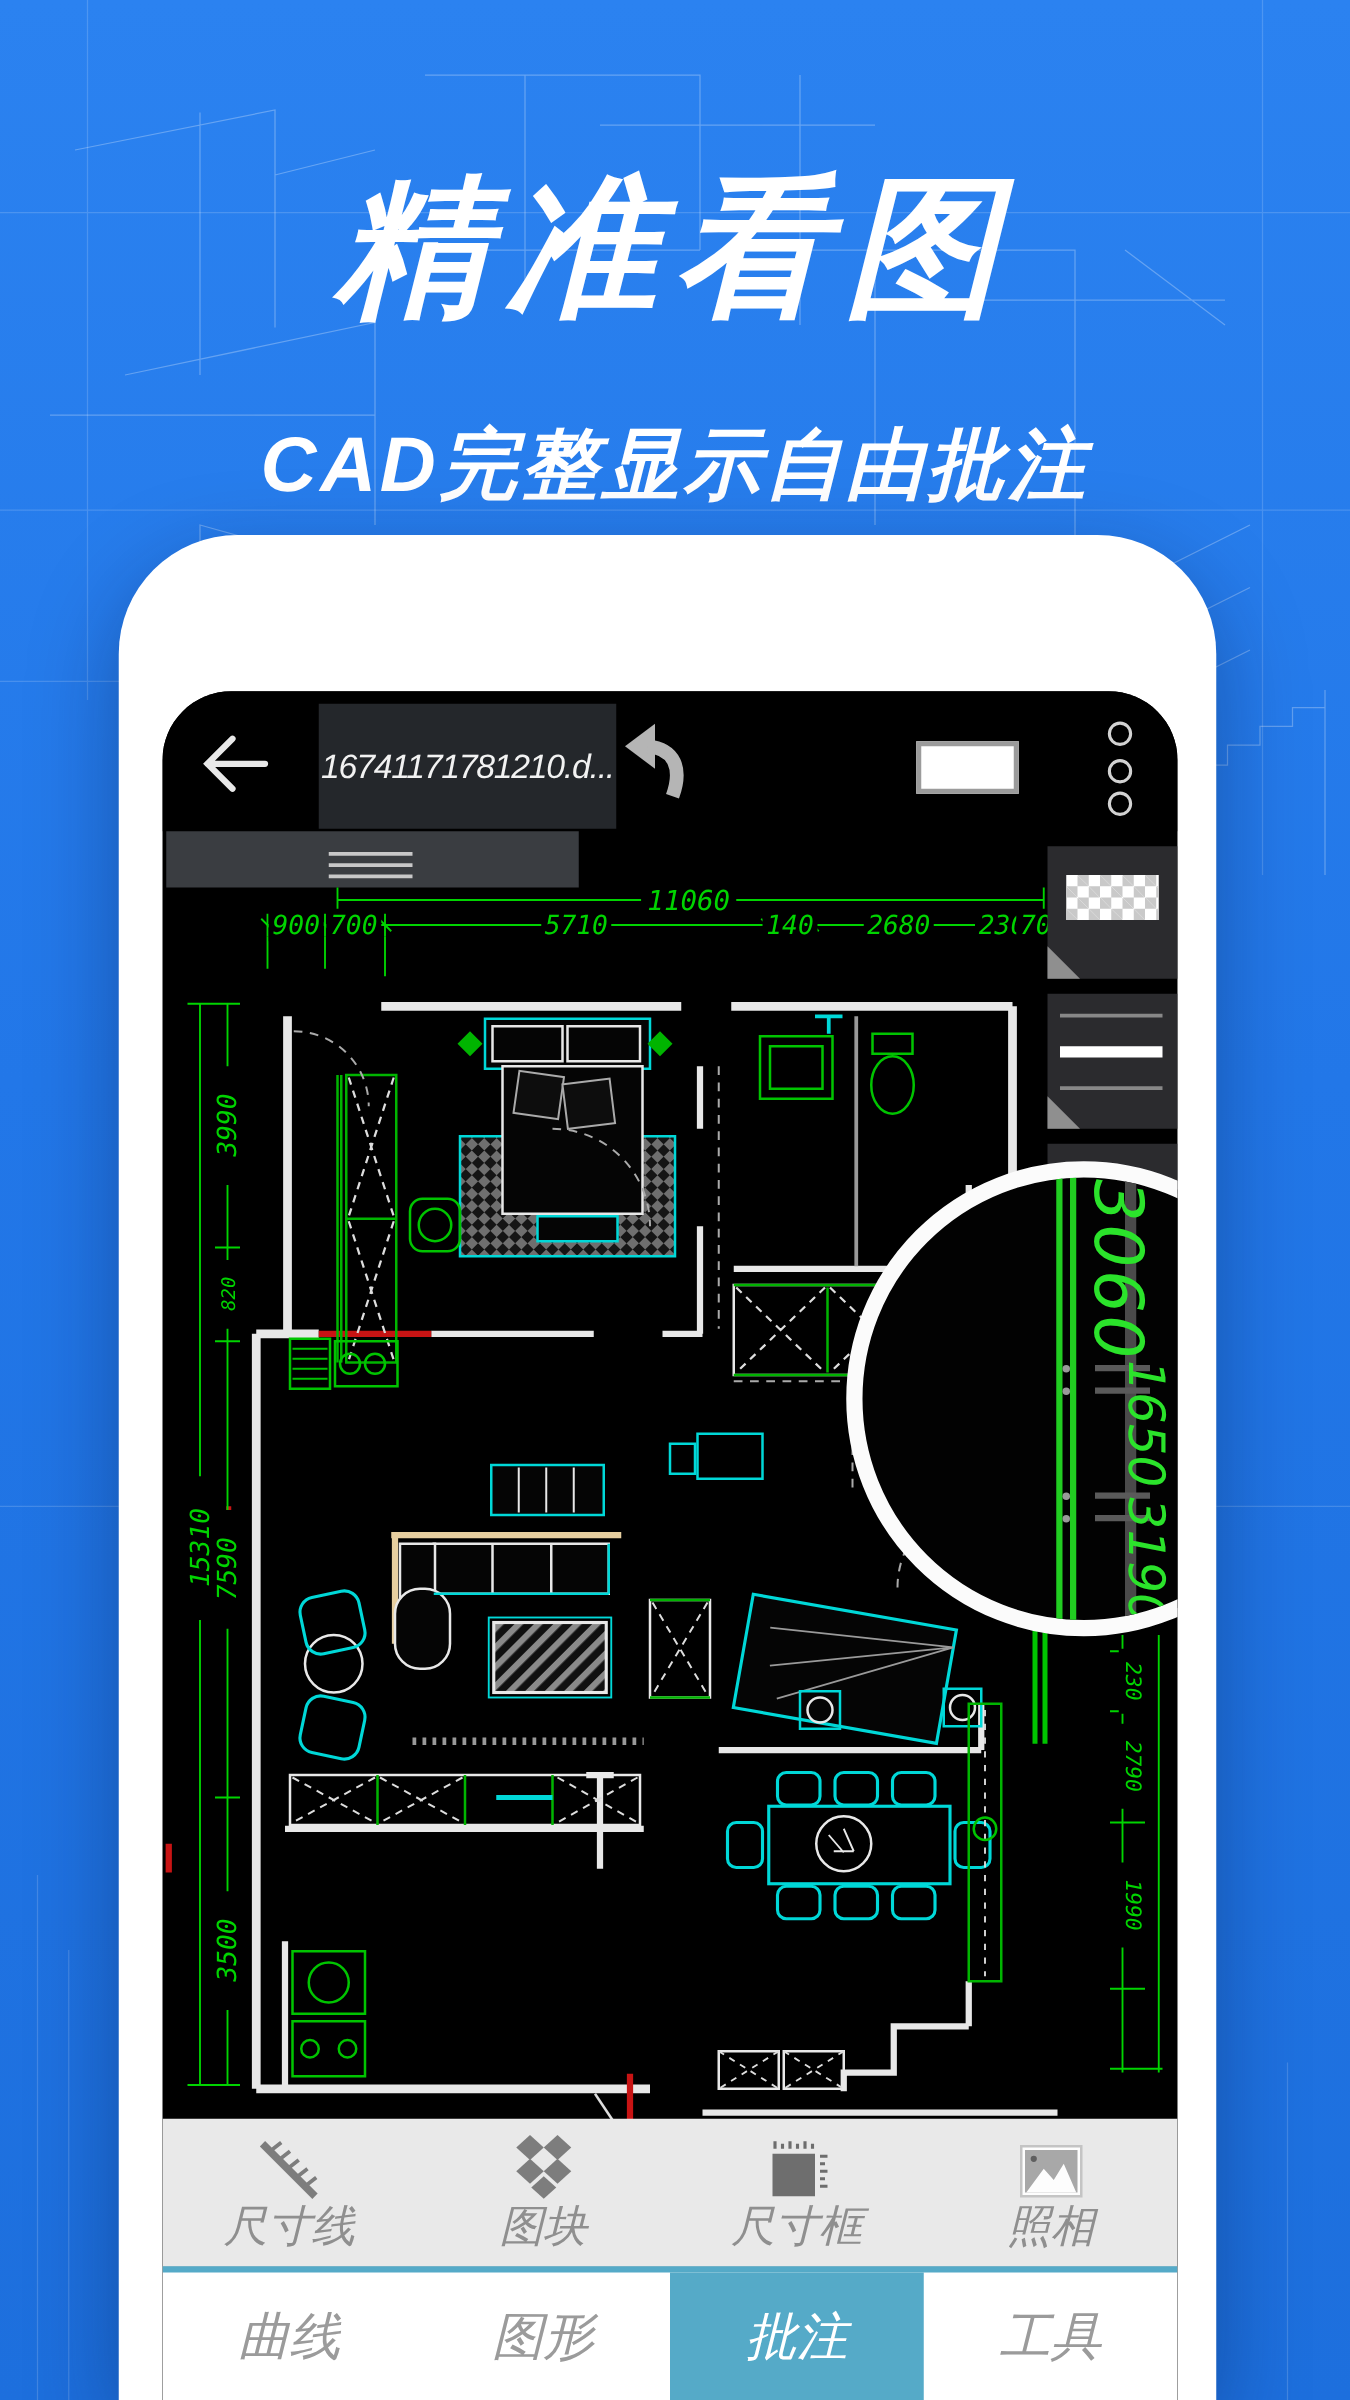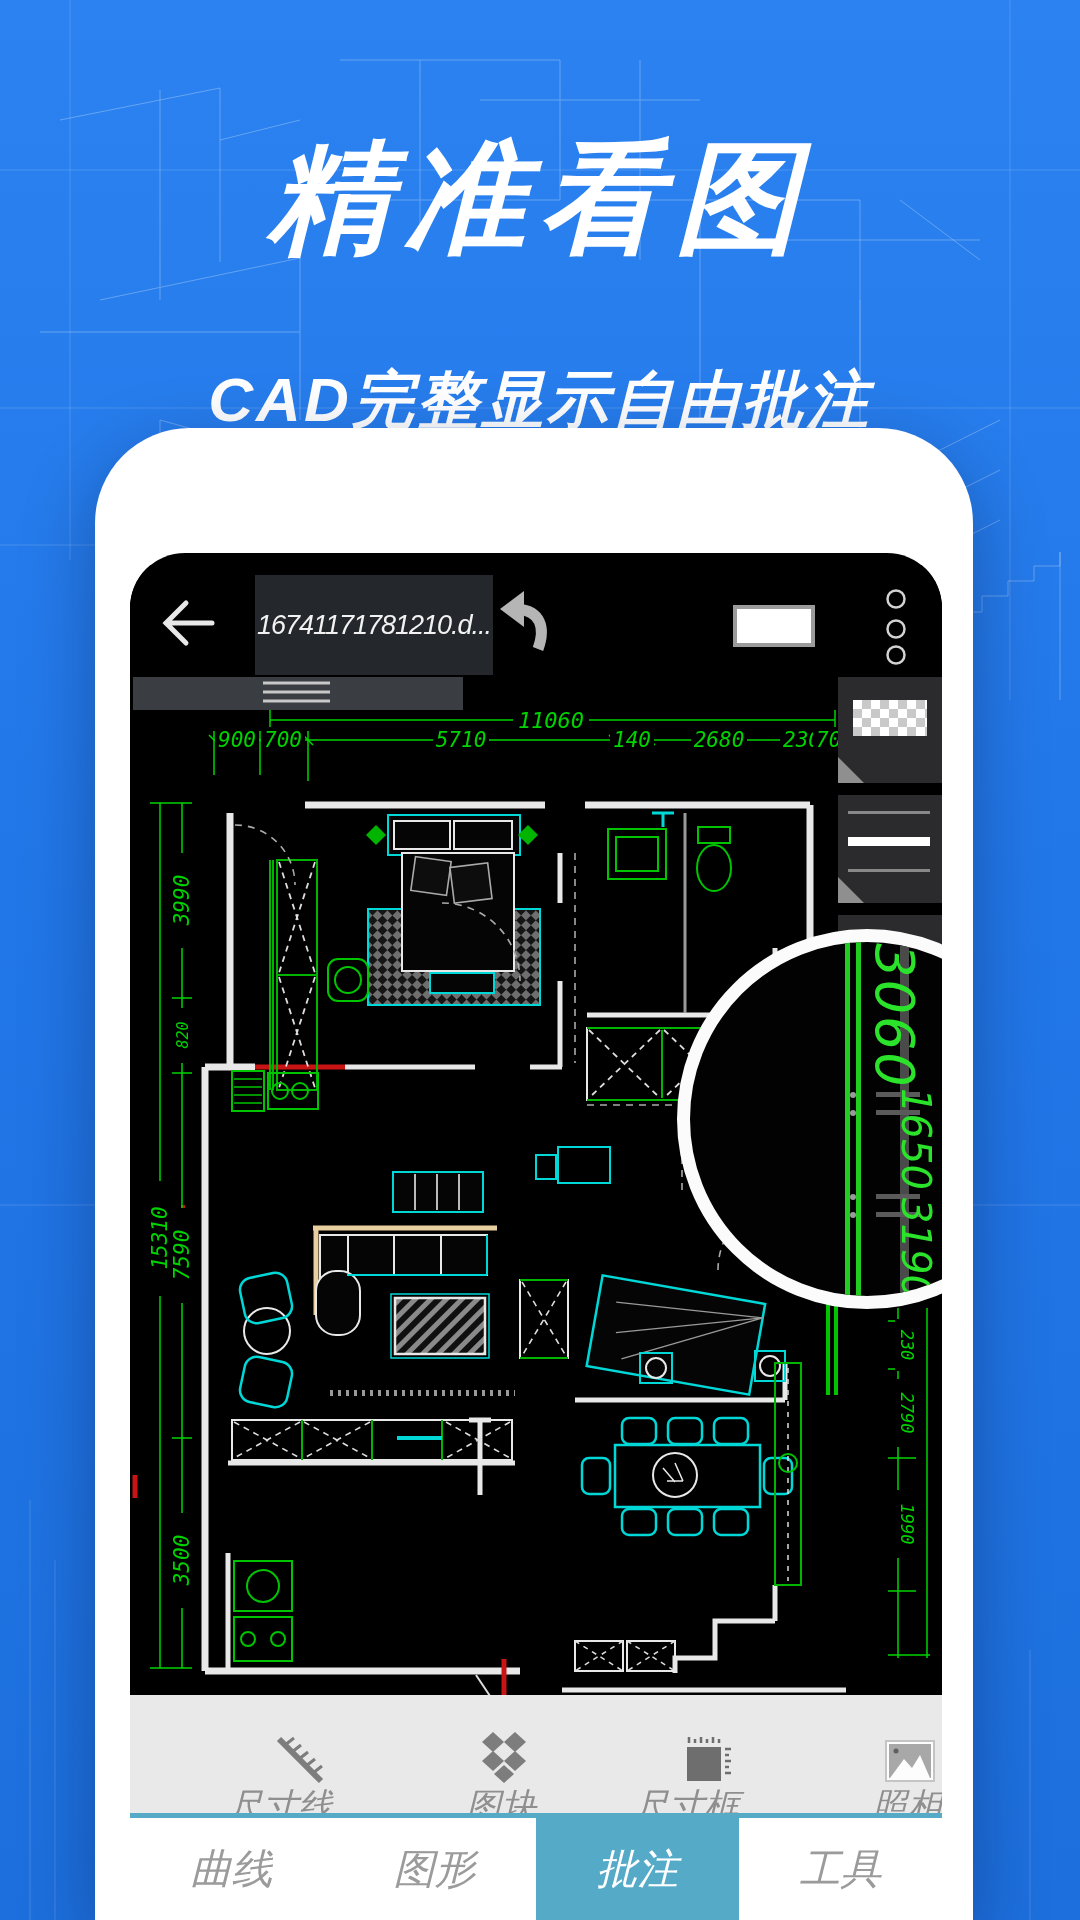--- a/index.html
+++ b/index.html
@@ -4,28 +4,28 @@
 <style>
   html,body{margin:0;padding:0;background:#1d6fdd;}
   *{box-sizing:border-box;}
   .stage{position:relative;width:1080px;height:1920px;overflow:hidden;
          background:linear-gradient(180deg,#2b82f0 0%,#2277e8 45%,#1d6fdd 100%);
          font-family:"Liberation Sans","DejaVu Sans",sans-serif;font-style:italic;}
   .bp{position:absolute;left:0;top:0;}
   .hero-title{position:absolute;left:0;top:118px;width:100%;text-align:center;
               color:#fff;font-size:122px;font-weight:bold;letter-spacing:14px;}
   .hero-sub{position:absolute;left:0;top:330px;width:100%;text-align:center;
-            color:#fff;font-size:62px;font-weight:bold;letter-spacing:3px;margin-top:28px;}
+            color:#fff;font-size:62px;font-weight:bold;letter-spacing:3px;}
   .phone{position:absolute;left:95px;top:428px;width:878px;height:1492px;
          background:#fff;border-radius:95px 95px 0 0;
          box-shadow:0 24px 70px rgba(0,20,60,.35);}
   .screen{position:absolute;left:35px;top:125px;width:812px;height:1367px;
           background:#000;border-radius:55px 55px 0 0;overflow:hidden;}
   
-  .topbar{position:absolute;left:0;top:12px;width:812px;height:112px;background:#000;}
+  .topbar{position:absolute;left:0;top:0;width:812px;height:112px;background:#000;}
   .backicon{position:absolute;left:28px;top:32px;}
   .filebox{position:absolute;left:125px;top:10px;width:238px;height:100px;background:#24272b;
            color:#f2f2f2;font-size:27px;letter-spacing:-1px;text-align:center;line-height:100px;
            white-space:nowrap;overflow:hidden;}
   .undoicon{position:absolute;left:368px;top:22px;}
   .rectbtn{position:absolute;left:603px;top:40px;width:82px;height:42px;background:#fff;
            border:4px solid #9b9b9b;}
   .dotsicon{position:absolute;left:750px;top:22px;}
   
   .panel-sec{position:absolute;left:708px;width:104px;background:#2b2b2e;}
@@ -51,21 +51,21 @@
   .mtick{position:absolute;left:186px;width:44px;height:5px;background:#5a5a5a;}
   .mdot{position:absolute;left:160px;width:6px;height:6px;border-radius:50%;background:#9a9a9a;}
   .magtxt{position:absolute;color:#2be32b;text-align:center;transform:rotate(90deg);
           font-family:"DejaVu Sans","Liberation Sans",sans-serif;}
   .mt1{left:129px;top:44px;width:150px;height:60px;line-height:60px;font-size:54px;letter-spacing:2px;}
   .mt2{left:166px;top:175px;width:120px;height:44px;line-height:44px;font-size:40px;}
   .mt3{left:166px;top:285px;width:120px;height:44px;line-height:44px;font-size:40px;}
   
   .toolbar{position:absolute;left:0;top:1142px;width:812px;height:118px;background:#e9e9e9;
            display:flex;}
-  .titem{flex:1;text-align:right;margin-top:24px;}
+  .titem{flex:1;text-align:center;}
   .ticon{height:70px;padding-top:10px;}
   .tlabel{font-size:35px;color:#8f8f8f;line-height:34px;}
   
   .tabbar{position:absolute;left:0;top:1260px;width:812px;height:112px;background:#fff;
           border-top:5px solid #55aac8;display:flex;}
   .tab{flex:1;text-align:center;line-height:102px;font-size:41px;color:#9b9b9b;}
   .tab.active{background:#55aac8;color:#fff;}
 </style>
 </head>
 <body>

